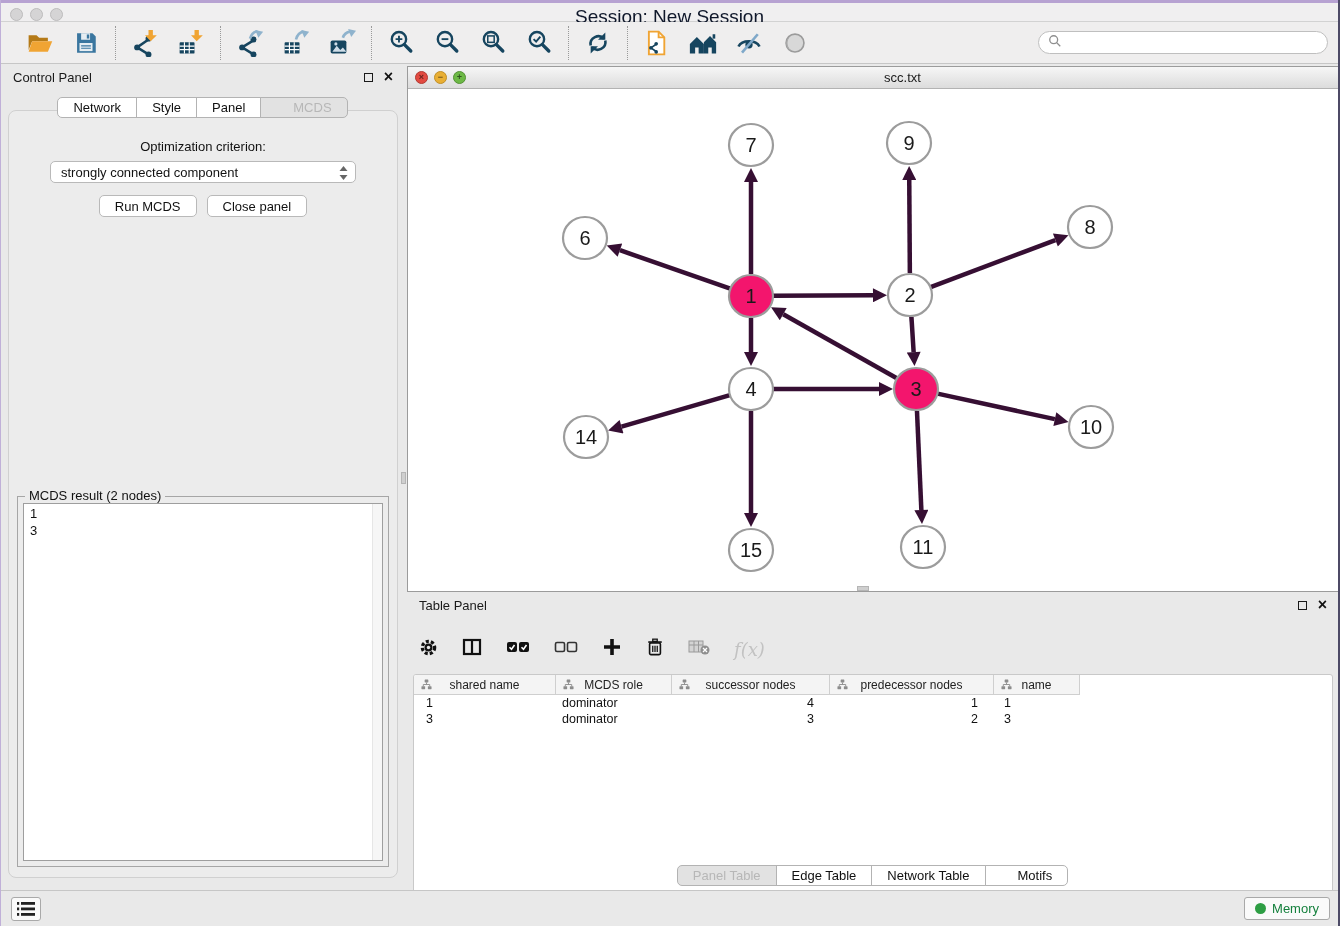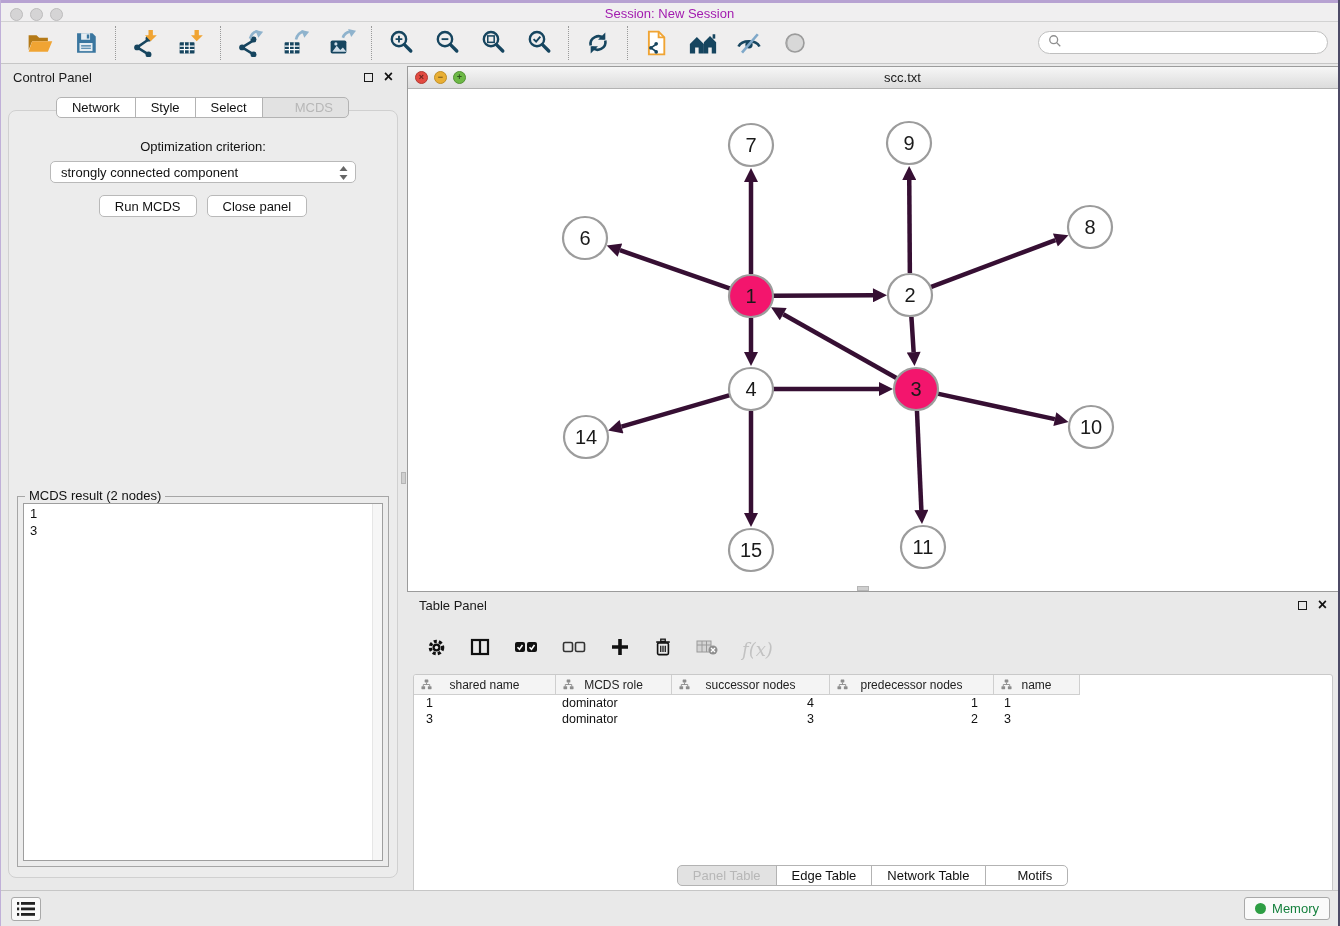--- a/index.html
+++ b/index.html
@@ -5,21 +5,21 @@
   * { box-sizing: border-box; }
   body { margin:0; background:#555; }
   #app{ position:relative; width:1340px; height:926px; background:#e9e9e9;
         font-family:"Liberation Sans",sans-serif; overflow:hidden;
         border-right:2px solid #4d4a66; border-left:1px solid #c0b0d8; }
   
   #titlebar{ position:absolute; top:0; left:0; right:0; height:22px; background:#f0eff0;
              border-top:3px solid #b7a2d2; border-bottom:1px solid #d2d2d2; }
   .mac-lights{ position:absolute; left:9px; top:5px; display:flex; gap:7px; }
   .mac-light{ width:13px; height:13px; border-radius:50%; background:#d5d4d5; border:1px solid #bdbcbd; }
-  #window-title{ position:absolute; left:0; right:0; top:3px; text-align:center; font-size:13px; color:#a21caf; }
+  #window-title{ position:absolute; left:0; right:0; top:3px; text-align:center; font-size:19px; color:#0f172a; }
   
   #toolbar{ position:absolute; top:22px; left:0; right:0; height:42px; background:#efeeee;
             border-bottom:1px solid #c6c6c6; display:flex; align-items:center; padding:0 10px; }
   .tb-group{ display:flex; align-items:center; gap:14px; padding:0 13px; }
   .tb-sep{ width:0; height:34px; border-left:1px dotted #9a9a9a; }
   .tb-icon{ width:32px; height:32px; display:flex; align-items:center; justify-content:center; cursor:default; }
   #search-box{ margin-left:auto; width:290px; height:23px; background:#fff; border:1px solid #bfbfbf;
                border-radius:12px; display:flex; align-items:center; padding:0 9px; gap:6px; }
   #search-box input{ border:none; outline:none; flex:1; font-size:13px; background:transparent; font-family:inherit; }
   
@@ -59,21 +59,21 @@
                 display:flex; align-items:center; padding:0 7px; }
   .tl{ width:13px; height:13px; border-radius:50%; margin-right:6px; display:flex; align-items:center;
        justify-content:center; font-size:9px; font-weight:bold; color:rgba(0,0,0,.55); line-height:1; }
   .tl-red{ background:#e24a41; border:1px solid #b23a32; }
   .tl-yellow{ background:#e9af34; border:1px solid #c08f27; }
   .tl-green{ background:#6db946; border:1px solid #539134; }
   #nw-title{ flex:1; text-align:center; font-size:13px; color:#1a1a1a; margin-left:-57px; padding-left:57px; }
   #nw-canvas{ position:absolute; left:0; right:0; top:22px; bottom:0; background:#fff; }
   
   #table-panel{ position:absolute; left:404px; top:592px; width:936px; height:298px; background:#e9e9e9; }
-  #tp-toolbar{ position:absolute; top:40px; left:22px; height:34px; display:flex; align-items:center; gap:24px; }
+  #tp-toolbar{ position:absolute; top:40px; left:14px; height:34px; display:flex; align-items:center; gap:24px; }
   .fx{ font-family:"DejaVu Serif",serif; font-style:italic; color:#c2c2c2; font-size:18px; }
   #tp-table{ position:absolute; left:8px; right:8px; top:82px; height:237px; background:#fff;
              border:1px solid #c9c9c9; border-radius:3px; overflow:hidden; }
   #tp-head{ display:flex; }
   .th{ height:20px; background:#f4f4f4; border-right:1px solid #cfcfcf; border-bottom:1px solid #cfcfcf;
        display:flex; align-items:center; justify-content:center; font-size:12px; color:#222; position:relative; }
   .th .hier{ position:absolute; left:7px; top:4px; }
   .tr{ display:flex; height:16px; align-items:center; font-size:12.5px; color:#111; }
   .td{ overflow:hidden; white-space:nowrap; }
   #tp-scrollstrip{ position:absolute; left:0; right:0; bottom:0; height:12px; background:#f1f1f1; border-top:1px solid #dedede; }
@@ -264,21 +264,21 @@
     <div class="panel-header">
       <span>Control Panel</span>
       <span class="win-btns">
         <span class="float-icon"></span>
         <span class="close-icon">×</span>
       </span>
     </div>
     <div id="cp-tabs">
         <div class="tab-btn">Network</div>
         <div class="tab-btn">Style</div>
-        <div class="tab-btn">Select</div>
+        <div class="tab-btn">Panel</div>
         <div class="tab-btn inactive-look">MCDS</div>
       </div>
     <div id="cp-box">
       <div id="opt-label">Optimization criterion:</div>
       <div id="criterion-combo">
         <span>strongly connected component</span>
         <span class="stepper">
           <svg width="9" height="14" viewBox="0 0 9 14">
               <path d="M4.5 0L8.5 5h-8z" fill="#666"></path>
               <path d="M4.5 14L0.5 9h8z" fill="#666"></path>

